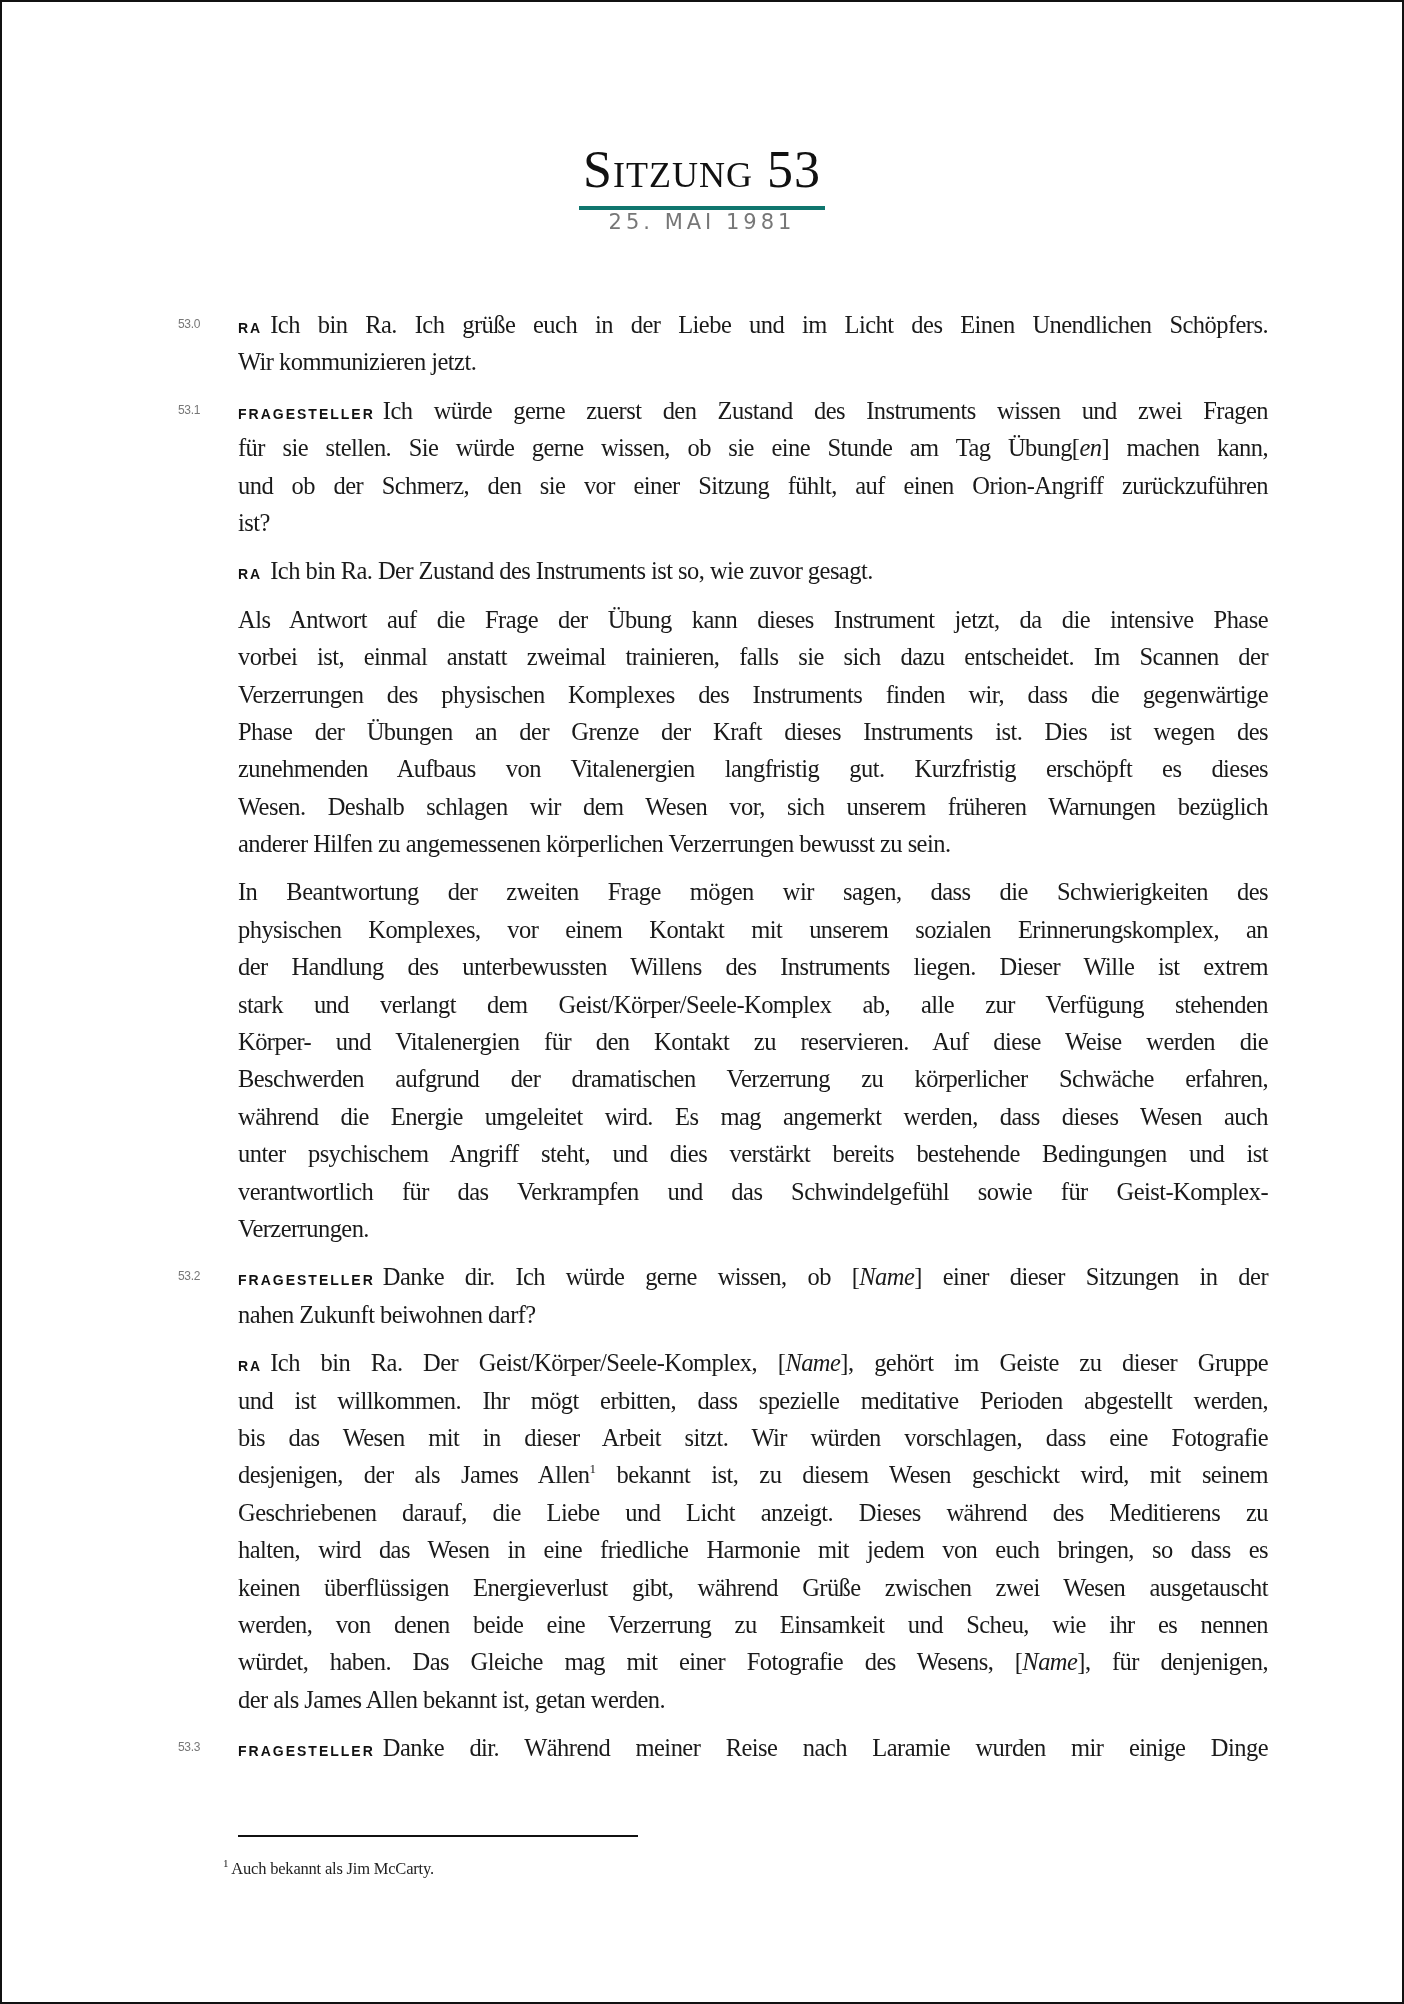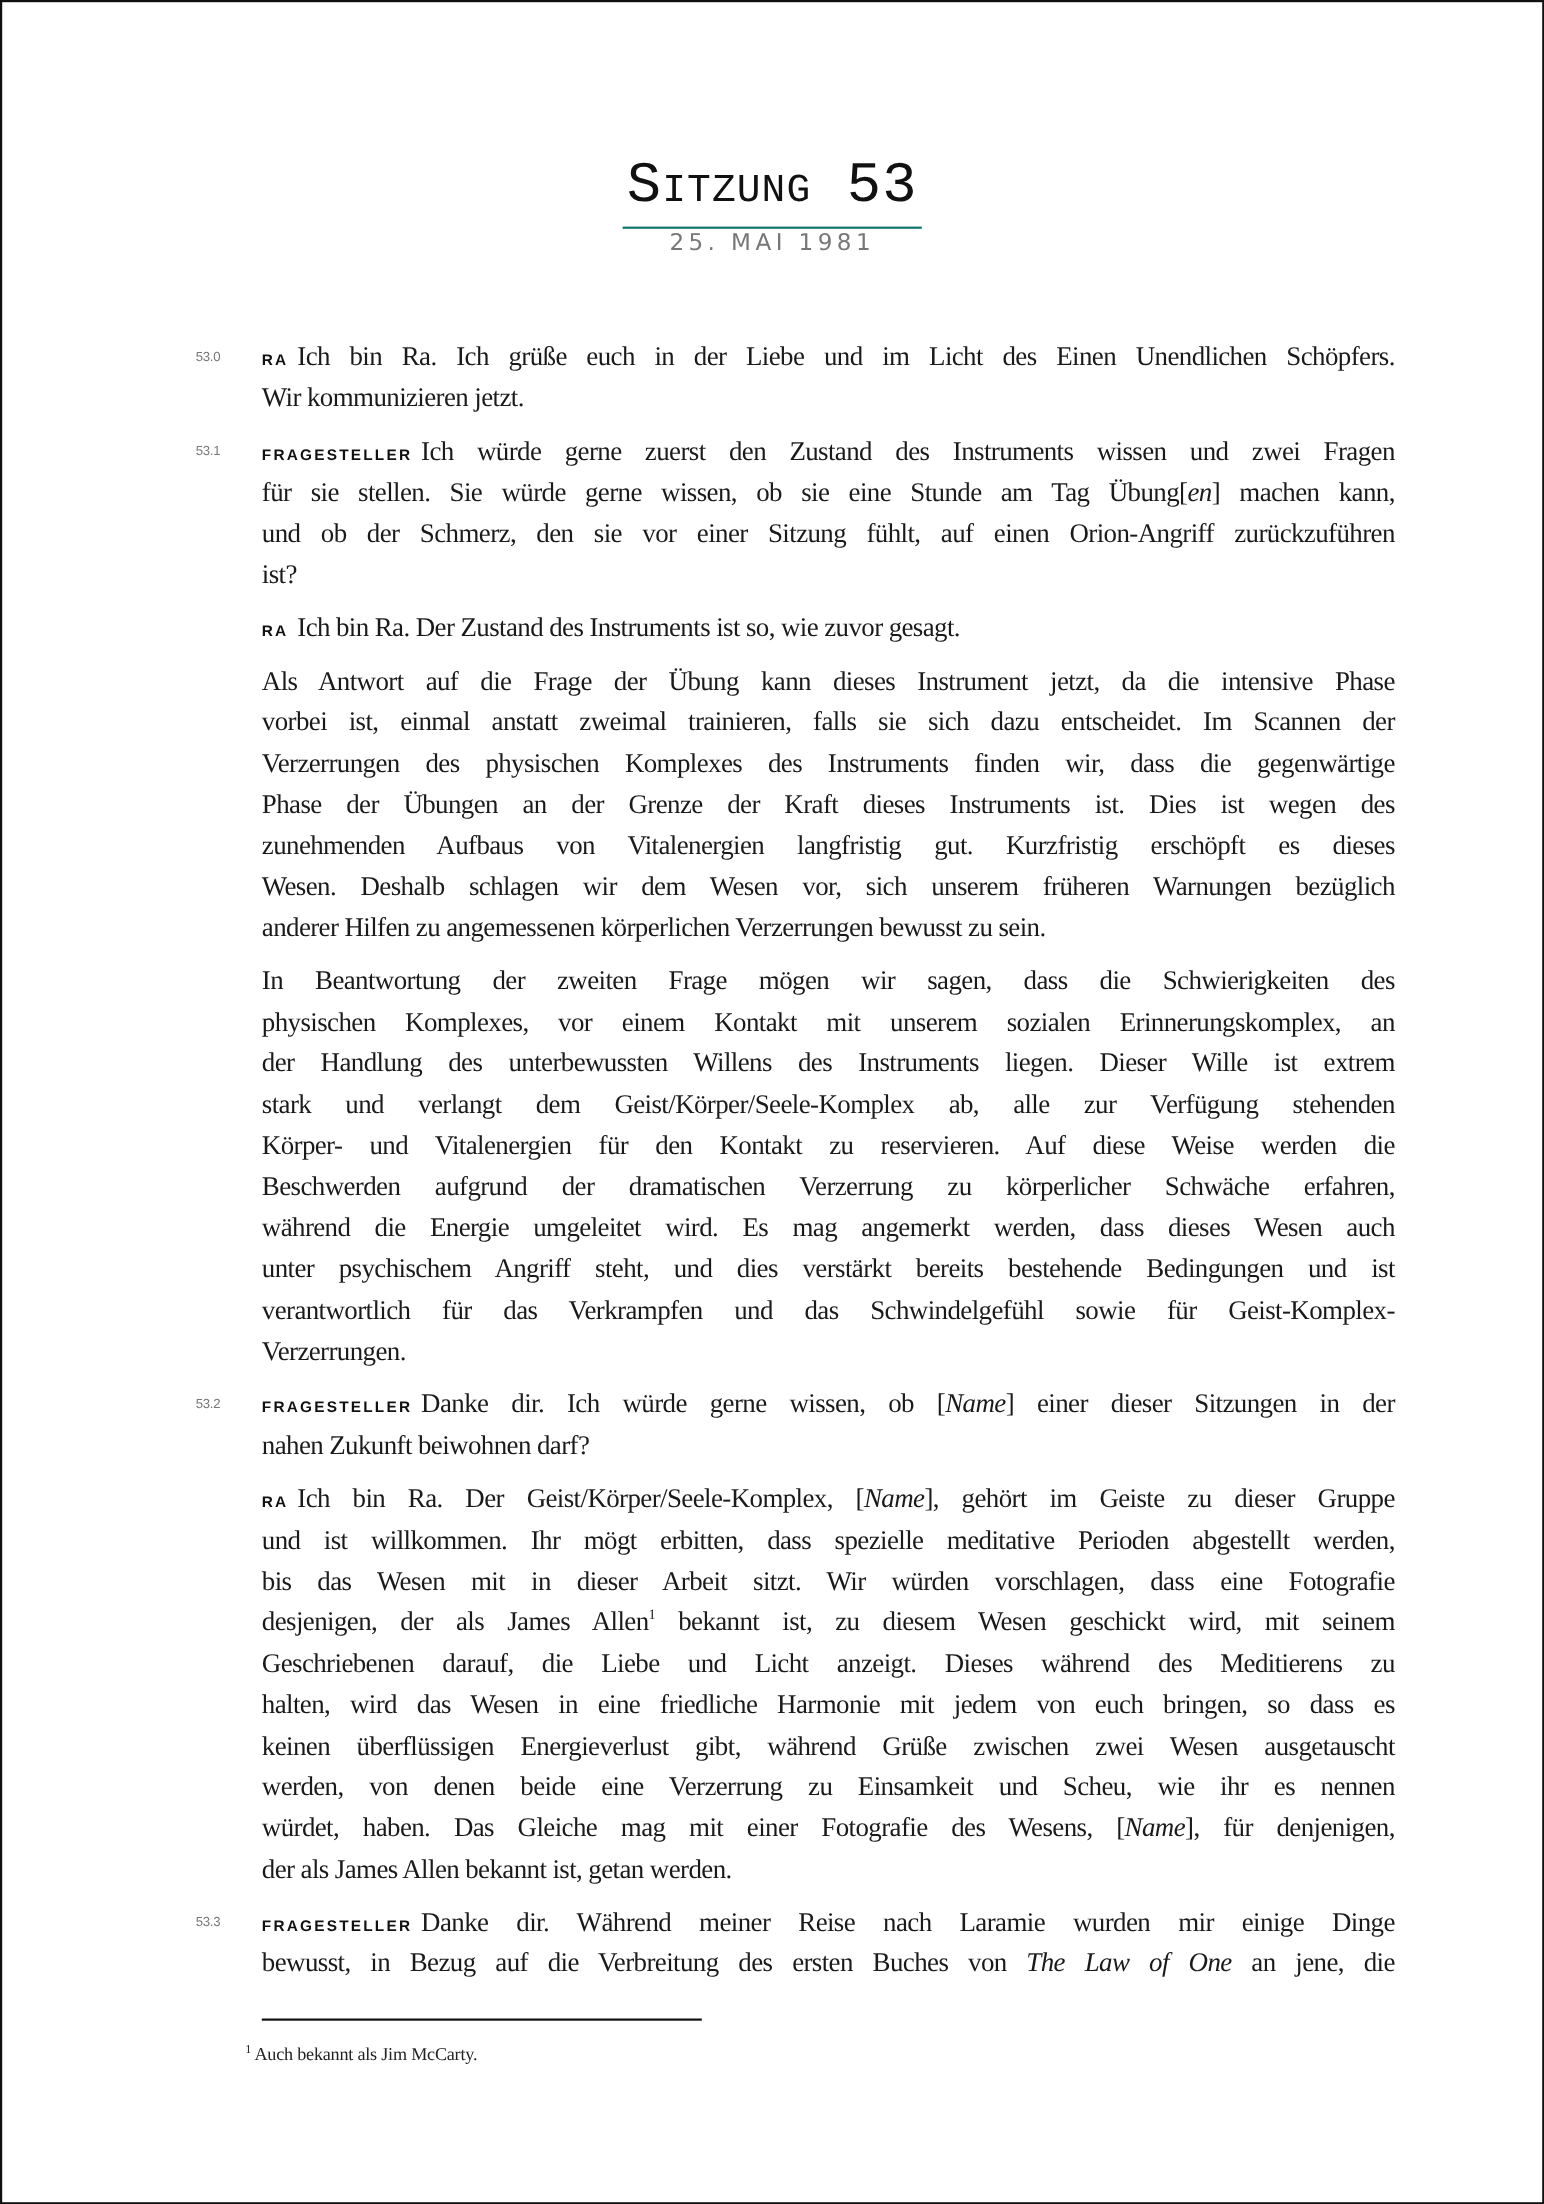--- a/index.html
+++ b/index.html
@@ -3,23 +3,23 @@
 <meta charset="utf-8">
 <style>
   html, body { margin: 0; padding: 0; background: #ffffff; }
   body { width: 1404px; height: 2004px; position: relative; overflow: hidden; }
   .page {
     position: absolute; left: 0; top: 0; width: 1400px; height: 2000px;
     border: 2px solid #111; background: #fff;
   }
   .title-block { position: absolute; left: 0; right: 0; top: 138px; text-align: center; }
   .title {
-    display: inline-block; font-family: Liberation Mono, monospace;
+    display: inline-block; font-family: Liberation Serif, serif;
     font-size: 52px; color: #111; letter-spacing: 1px; line-height: 60px;
-    font-variant: small-caps; padding: 0 4px 6px 4px; border-bottom: 2px solid #0f766e;
+    font-variant: small-caps; padding: 0 4px 6px 4px; border-bottom: 4px solid #0f766e;
   }
   .title .num { font-variant: normal; }
   .date {
     margin-top: 0; font-family: "DejaVu Sans", sans-serif; font-size: 21px;
     color: #777; letter-spacing: 4px;
   }
   .body {
     position: absolute; left: 236px; width: 1030px; top: 304px;
     font-family: "Liberation Serif", "DejaVu Serif", serif; font-size: 24.5px; color: #1a1a1a;
   }
@@ -107,21 +107,20 @@
         <div class="line"><span>Geschriebenen darauf, die Liebe und Licht anzeigt. Dieses während des Meditierens zu</span></div>
         <div class="line"><span>halten, wird das Wesen in eine friedliche Harmonie mit jedem von euch bringen, so dass es</span></div>
         <div class="line"><span>keinen überflüssigen Energieverlust gibt, während Grüße zwischen zwei Wesen ausgetauscht</span></div>
         <div class="line"><span>werden, von denen beide eine Verzerrung zu Einsamkeit und Scheu, wie ihr es nennen</span></div>
         <div class="line"><span>würdet, haben. Das Gleiche mag mit einer Fotografie des Wesens, [</span><span class="it">Name</span><span>], für denjenigen,</span></div>
         <div class="line last"><span>der als James Allen bekannt ist, getan werden.</span></div>
       </div>
       <div class="para">
         <span class="num-label">53.3</span>
         <div class="line"><span class="speaker">FRAGESTELLER</span><span>Danke dir. Während meiner Reise nach Laramie wurden mir einige Dinge</span></div>
-        <div class="line"><span>bewusst, in Bezug auf die Verbreitung des ersten Buches von </span><span class="it">The Law of One</span><span> an jene, die</span></div>
       </div>
     </div>
 
   <div class="fn-rule"></div>
   <div class="footnote">
     <span class="fn-mark">1</span><span>Auch bekannt als Jim McCarty.</span>
   </div>
 </div>
 
 </body></html>

